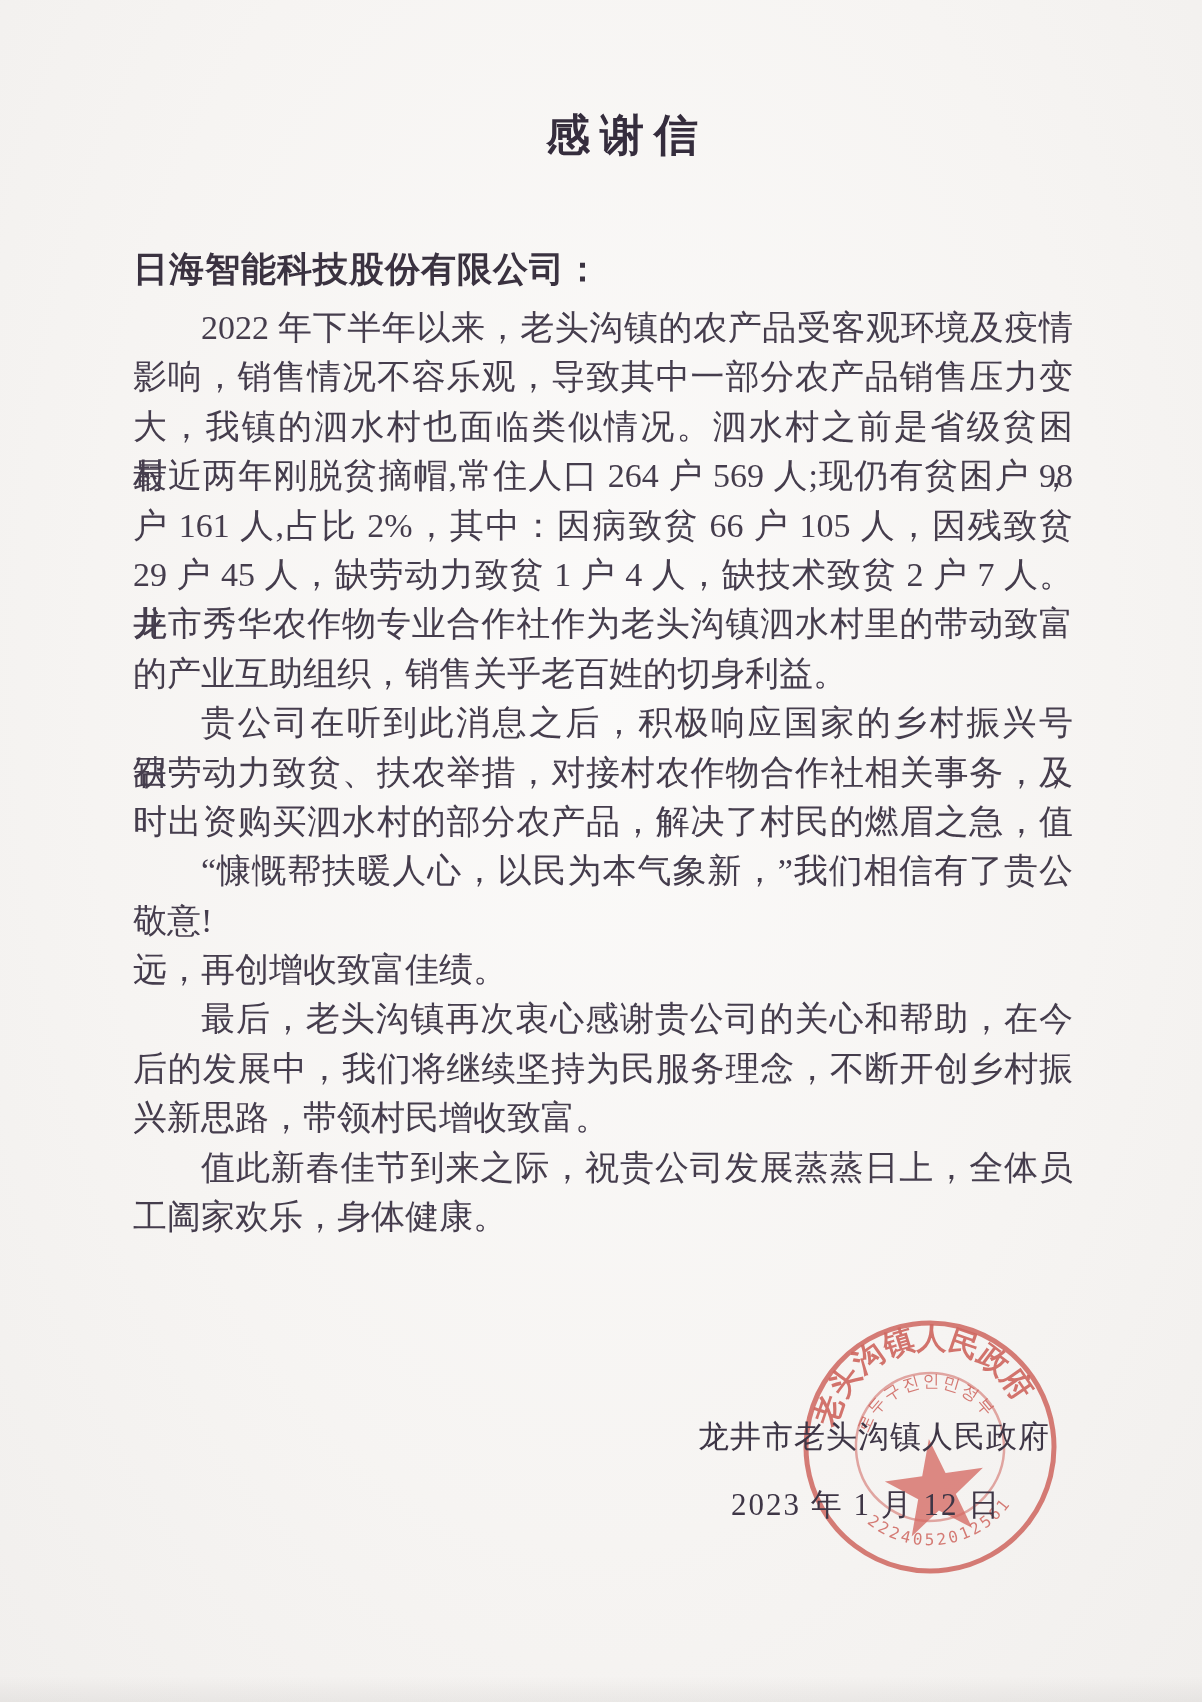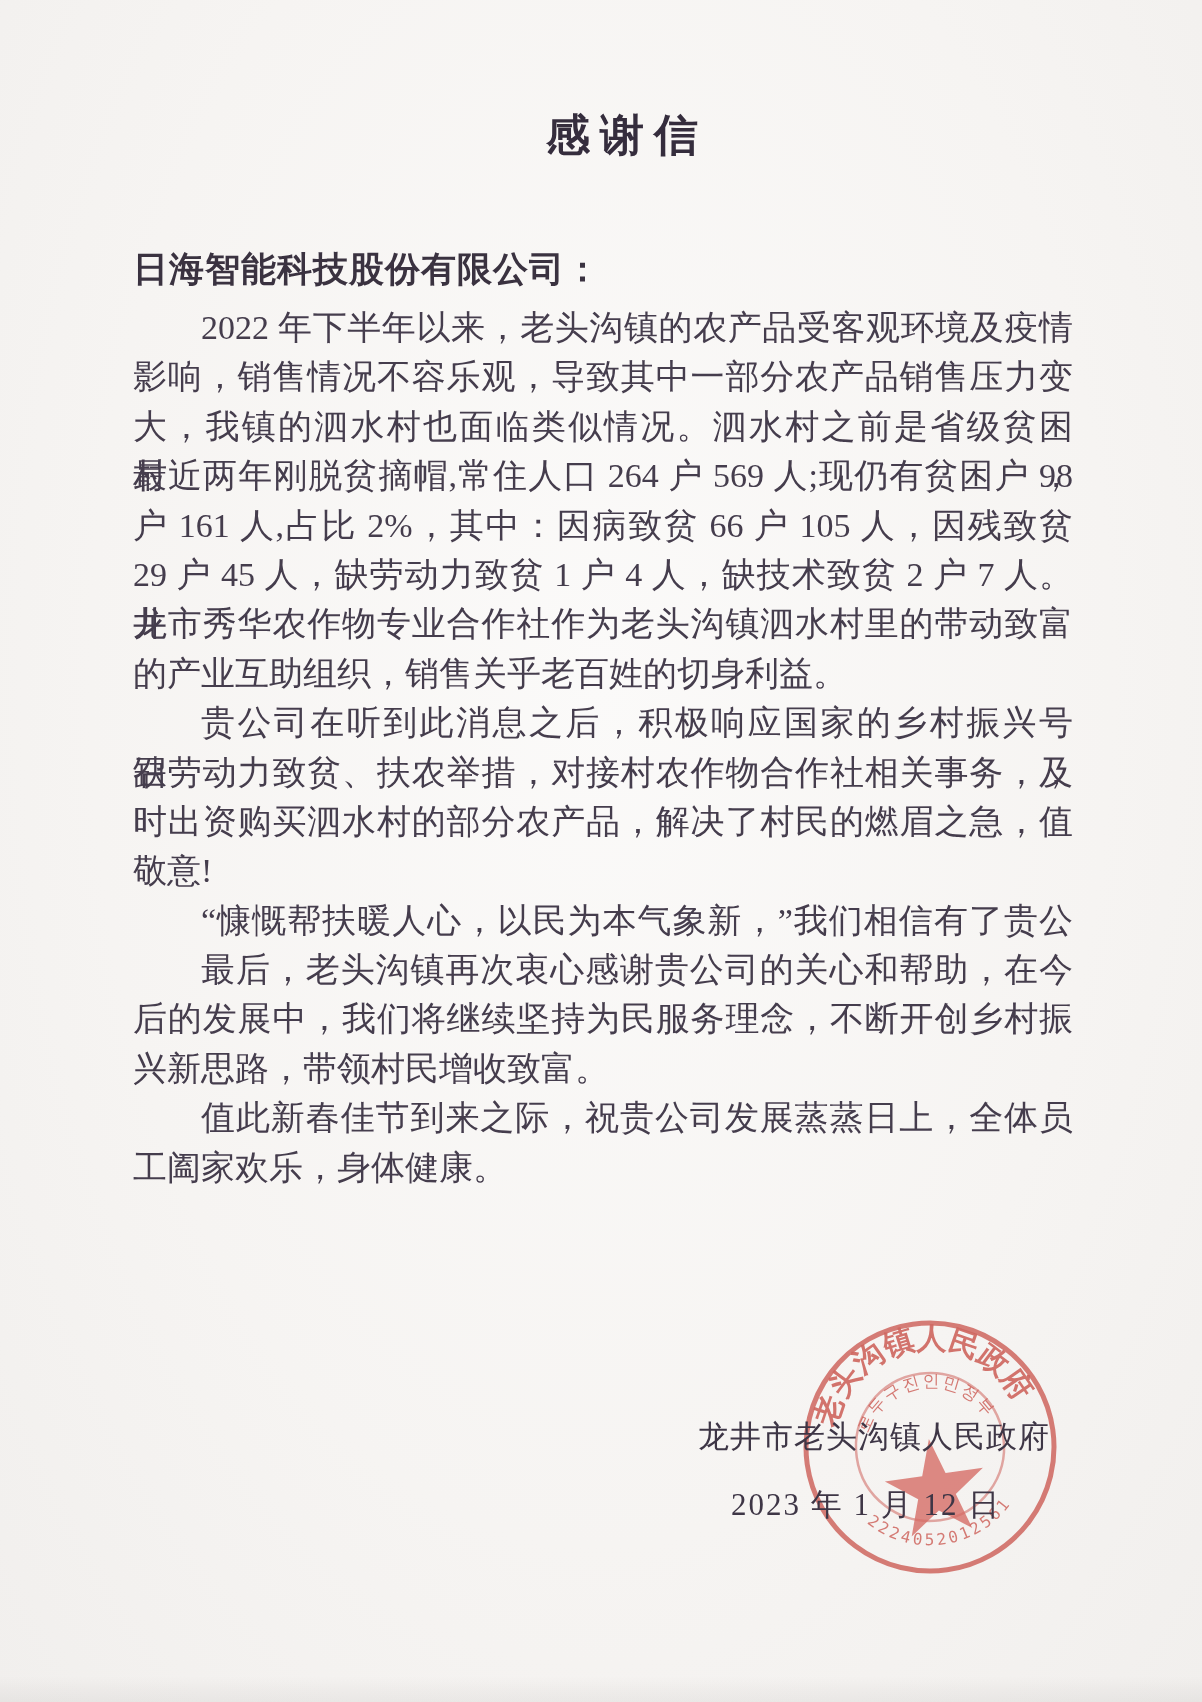--- a/index.html
+++ b/index.html
@@ -76,23 +76,24 @@
     <div class="line">大，我镇的泗水村也面临类似情况。泗水村之前是省级贫困村，</div>
     <div class="line">最近两年刚脱贫摘帽,常住人口 264 户 569 人;现仍有贫困户 98</div>
     <div class="line">户 161 人,占比 2%，其中：因病致贫 66 户 105 人，因残致贫</div>
     <div class="line">29 户 45 人，缺劳动力致贫 1 户 4 人，缺技术致贫 2 户 7 人。龙</div>
     <div class="line">井市秀华农作物专业合作社作为老头沟镇泗水村里的带动致富</div>
     <div class="line last">的产业互助组织，销售关乎老百姓的切身利益。</div>
 
     <div class="line indent">贵公司在听到此消息之后，积极响应国家的乡村振兴号召，</div>
     <div class="line">缺劳动力致贫、扶农举措，对接村农作物合作社相关事务，及</div>
     <div class="line">时出资购买泗水村的部分农产品，解决了村民的燃眉之急，值</div>
+    <div class="line indent">“慷慨帮扶暖人心，以民为本气象新，”我们相信有了贵公</div>
+
     <div class="line last">敬意!</div>
-
-    <div class="line indent">“慷慨帮扶暖人心，以民为本气象新，”我们相信有了贵公</div>
+    <div class="line last">远，再创增收致富佳绩。</div>
 
     <div class="line indent">最后，老头沟镇再次衷心感谢贵公司的关心和帮助，在今</div>
     <div class="line">后的发展中，我们将继续坚持为民服务理念，不断开创乡村振</div>
     <div class="line last">兴新思路，带领村民增收致富。</div>
 
     <div class="line indent">值此新春佳节到来之际，祝贵公司发展蒸蒸日上，全体员</div>
     <div class="line last">工阖家欢乐，身体健康。</div>
   </div>
 
   <div class="sig-block">

